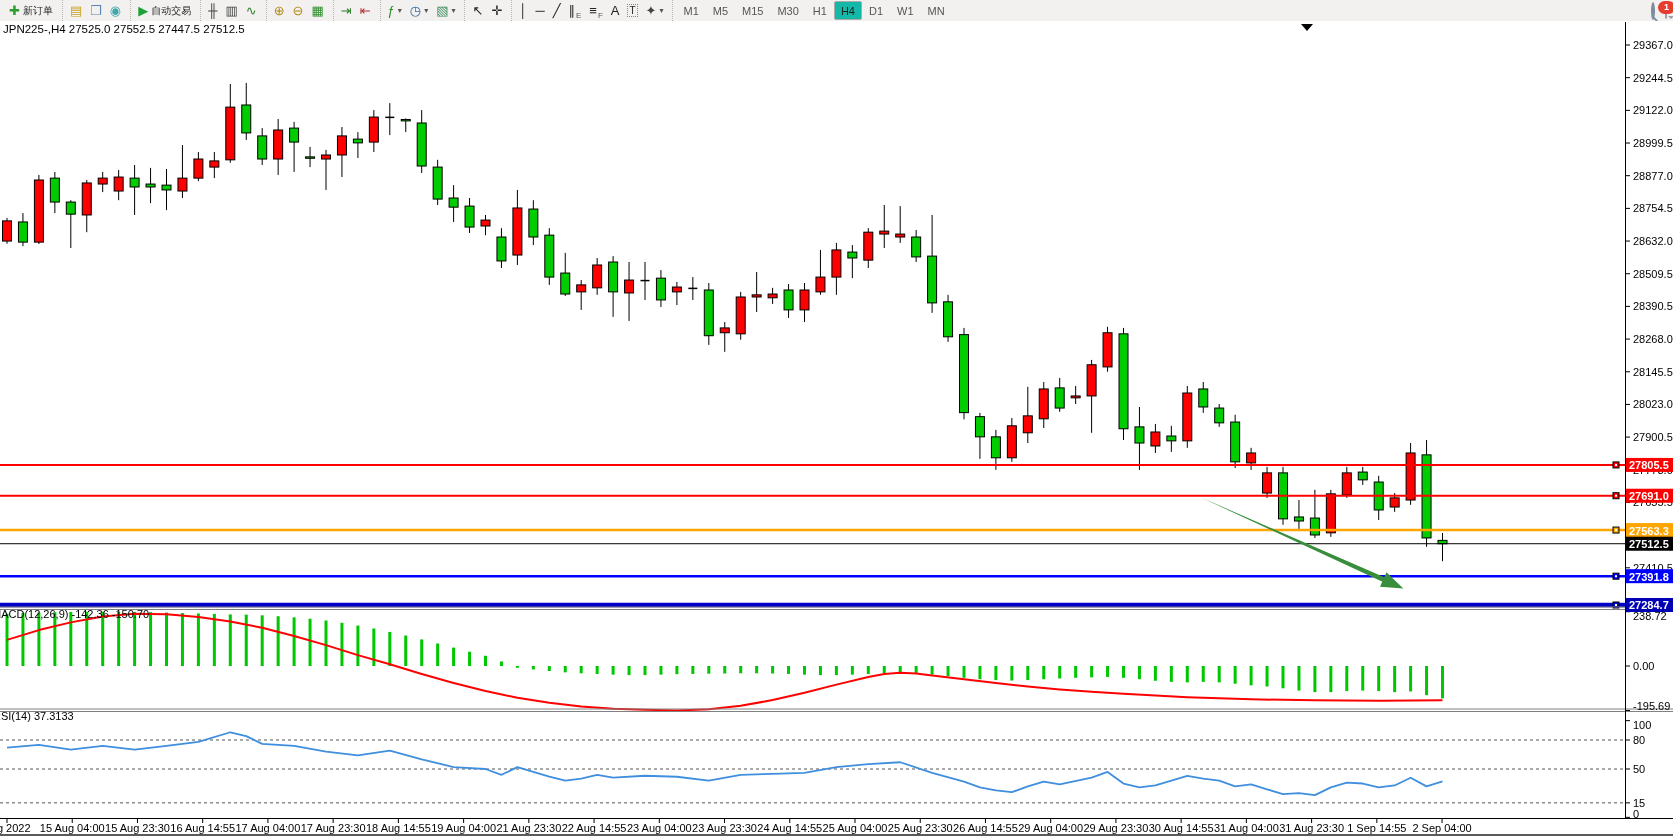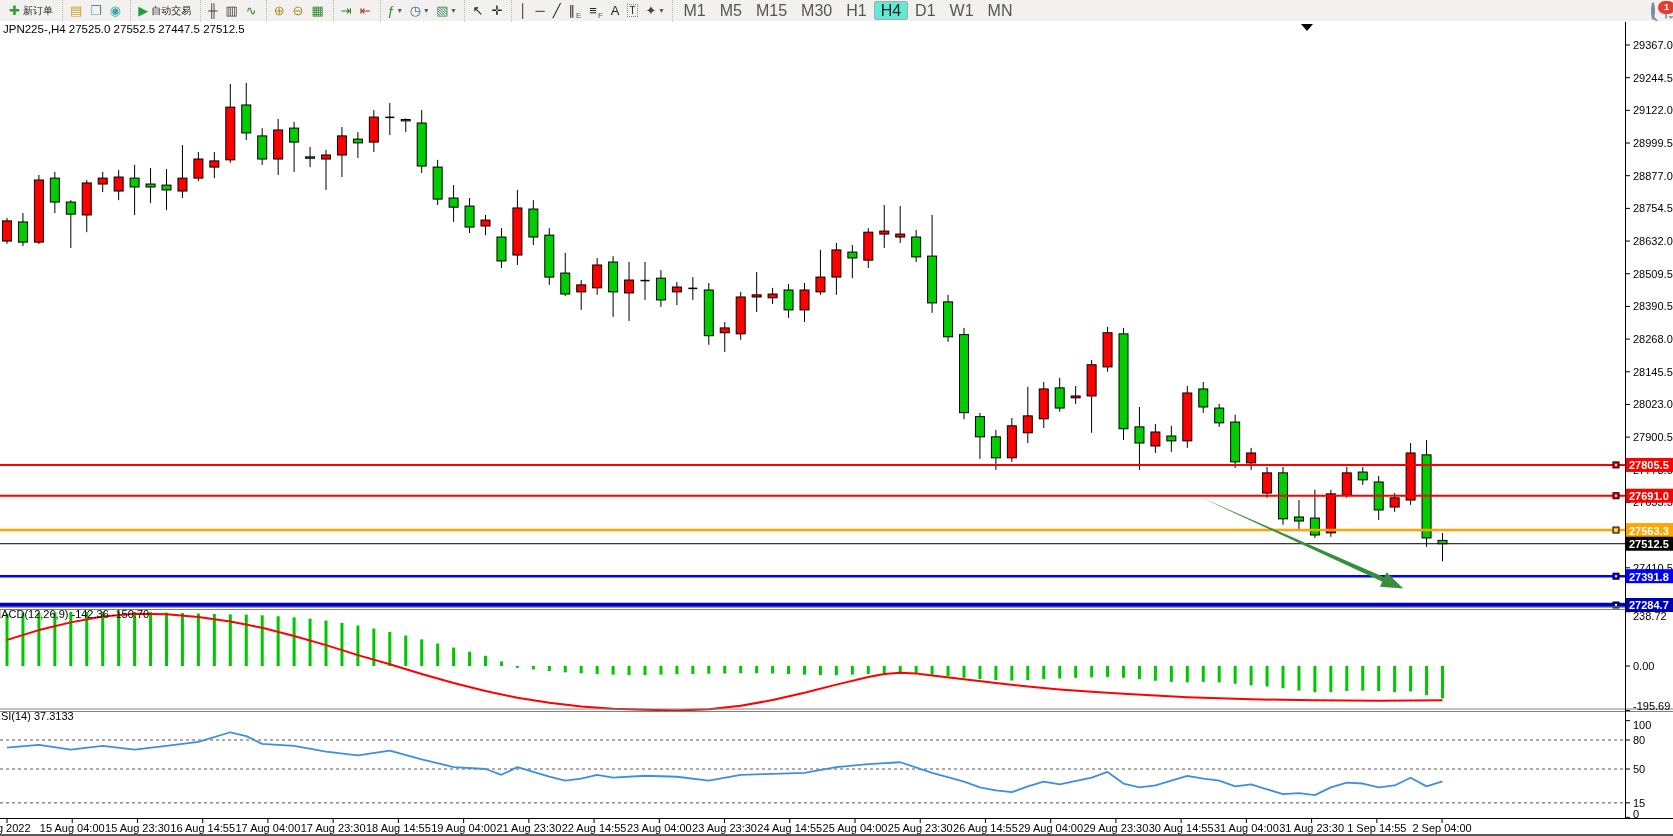--- a/index.html
+++ b/index.html
@@ -10,23 +10,23 @@
   .tb-group{display:flex;align-items:center;height:21px;padding:0 3px;margin-left:2px;
     border-left:1px dotted #b9b6b0;}
   .tb-group:first-child{border-left:none;}
   .tb-btn{display:flex;align-items:center;gap:3px;height:18px;padding:0 3px;border:1px solid transparent;
     border-radius:2px;background:transparent;cursor:default;white-space:nowrap;}
   .tb-glyph{font-size:13px;line-height:13px;}
   .tb-sub{font-size:8px;color:#555;margin-left:-2px;align-self:flex-end;}
   .tb-caret{font-size:8px;color:#555;}
   .tb-label{font-size:10px;color:#222;}
   .tb-boxed{border:1px dotted #888;padding:0 1px;font-size:10px;line-height:11px;}
-  .tf-btn{padding:0 6px;height:17px;display:flex;align-items:center;font-size:16px;color:#555;
+  .tf-btn{padding:0 6px;height:17px;display:flex;align-items:center;font-size:11px;color:#555;
     border:1px solid transparent;border-radius:2px;}
-  .tf-btn.active{background:#5eead4;border:1px solid #aaa;color:#222;}
+  .tf-btn.active{background:#14b8a6;border:1px solid #aaa;color:#222;}
   .tb-right{position:absolute;right:6px;top:0;height:21px;display:flex;align-items:center;gap:10px;}
   .mag{width:8px;height:8px;border:2px solid #7d8da0;border-radius:50%;position:relative;}
   .mag::after{content:'';position:absolute;width:6px;height:2px;background:#7d8da0;
     transform:rotate(45deg);right:-5px;bottom:-2px;}
   .bubble{width:14px;height:11px;background:#eceef0;border:1px solid #9aa0a8;border-radius:3px;position:relative;}
   .bubble::after{content:'';position:absolute;left:2px;bottom:-4px;border:3px solid transparent;border-top-color:#9aa0a8;}
   .badge{position:absolute;right:-8px;top:-3px;min-width:13px;height:13px;border-radius:7px;background:#e63d2e;
     color:#fff;font-size:9px;font-weight:bold;display:flex;align-items:center;justify-content:center;padding:0 2px;}
   .notif{position:relative;}
   

